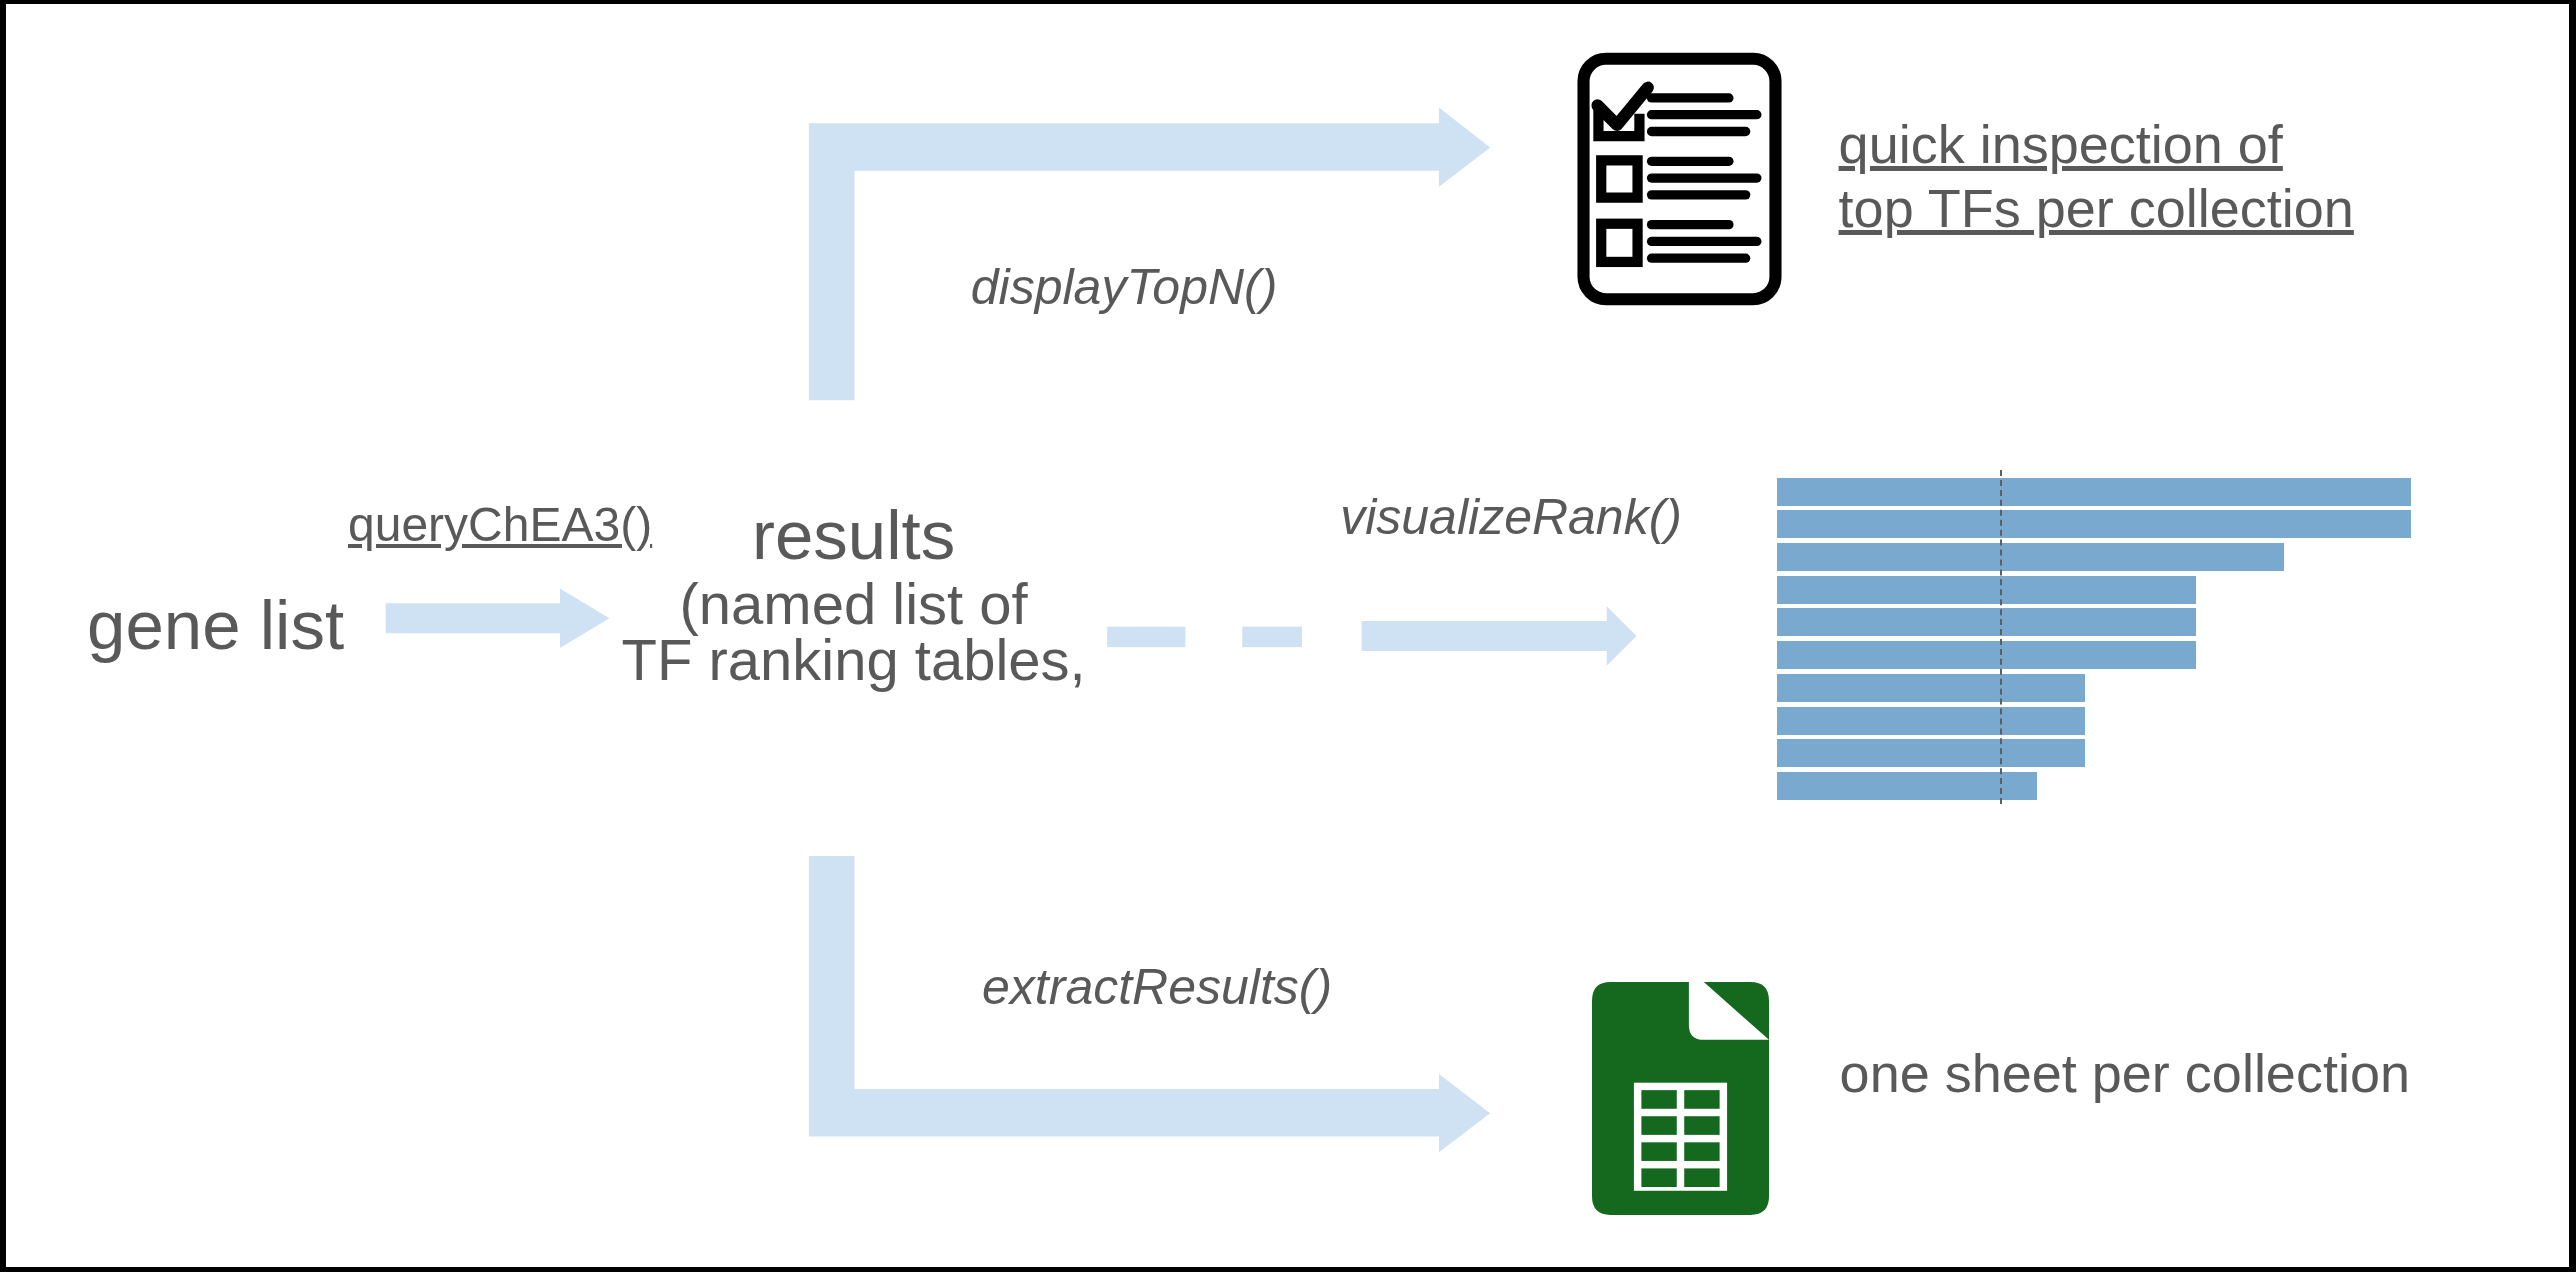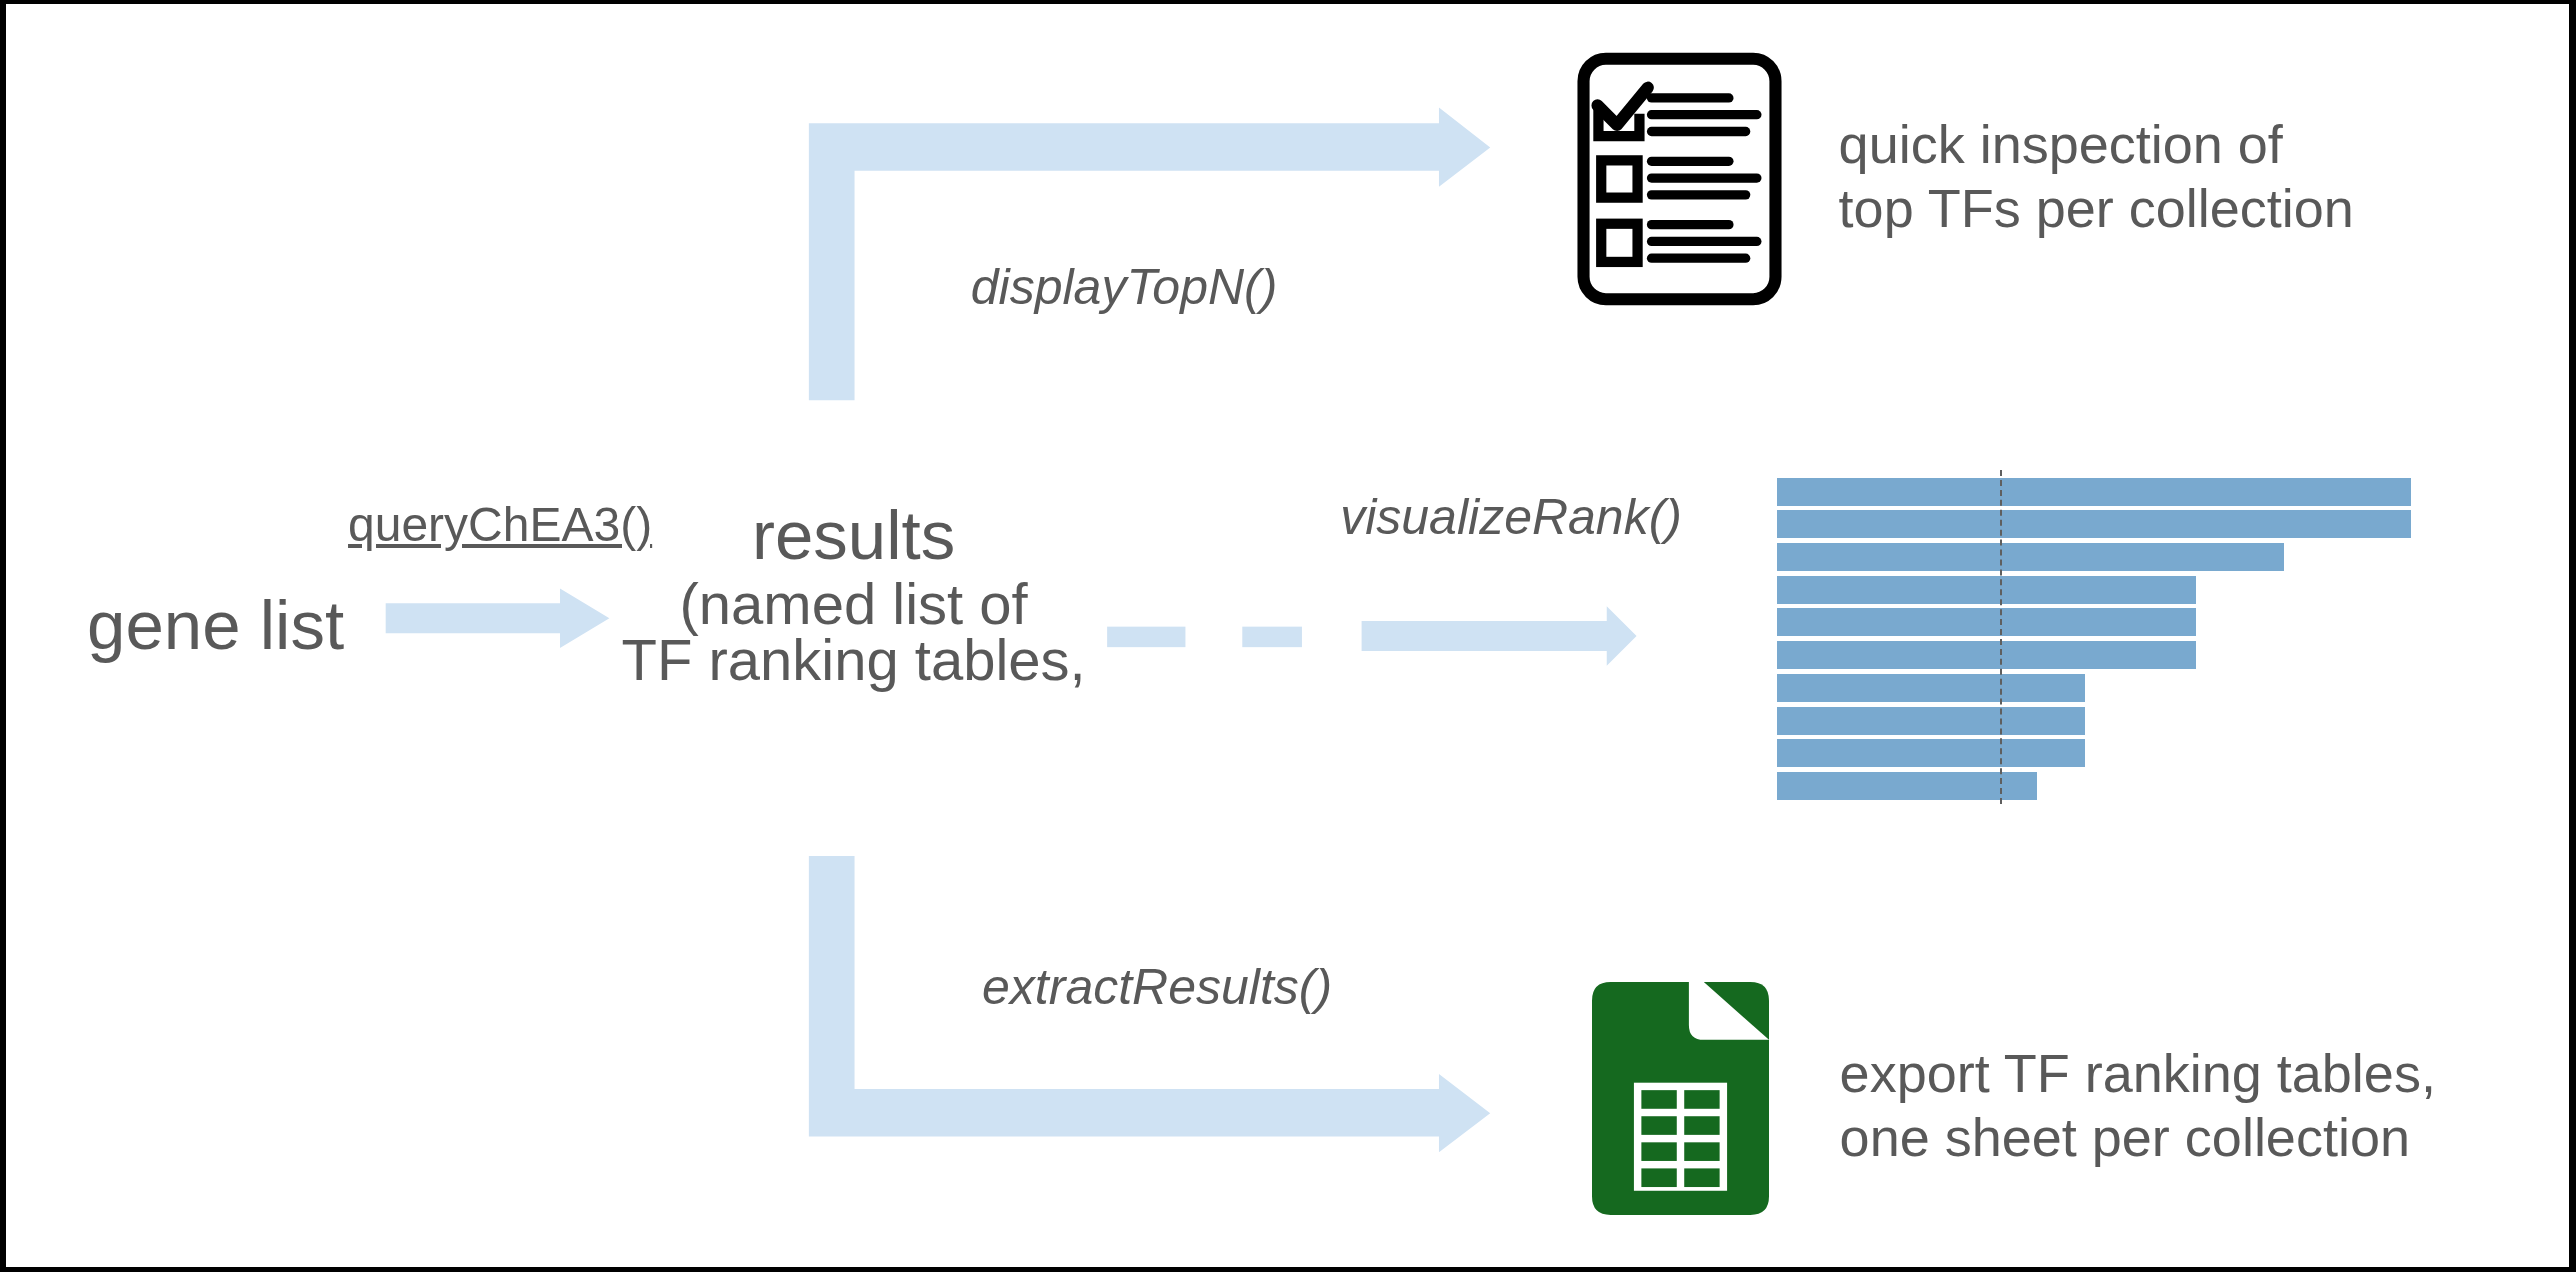--- a/index.html
+++ b/index.html
@@ -9,21 +9,21 @@
   .lbl{position:absolute;color:#595959;text-align:center;white-space:nowrap;}
   .fn-label{font-size:50px;line-height:56px;font-style:italic;}
   .caption{position:absolute;color:#595959;font-size:54px;line-height:64px;text-align:left;white-space:nowrap;}
   #gene-list{left:56px;top:584px;width:308px;font-size:69px;line-height:75px;}
   #query-label{left:308px;top:493px;width:373px;font-size:48px;line-height:56px;text-decoration:underline;}
   #results-title{left:657px;top:494px;width:382px;font-size:69px;line-height:75px;}
   #results-sub{left:615px;top:572px;width:466px;font-size:58px;line-height:56px;}
   #display-label{left:932px;top:255px;width:373px;}
   #visualize-label{left:1319px;top:485px;width:373px;}
   #extract-label{left:965px;top:955px;width:373px;}
-  #caption-top{left:1833px;top:108px;}
+  #caption-top{left:1833px;top:108px;text-decoration:underline;}
   #caption-bottom{left:1834px;top:1037px;}
   #arrows{position:absolute;left:0;top:0;width:2563px;height:1263px;pointer-events:none;}
   #barchart{position:absolute;left:1771px;top:474px;width:643px;height:323px;}
   .bar{height:28px;margin-bottom:4.7px;}
   #refline{position:absolute;left:1994px;top:466px;height:334px;width:0;border-left:2.8px dashed #5f5f5f;}
   .icon-abs{position:absolute;}
 </style>
 </head>
 <body>
 
@@ -52,21 +52,20 @@
     </div>
     <div class="lbl fn-label" id="display-label">displayTopN()</div>
     <div class="lbl fn-label" id="visualize-label">visualizeRank()</div>
     <div class="lbl fn-label" id="extract-label">extractResults()</div>
 
     <div class="caption" id="caption-top">
       <div>quick inspection of</div>
       <div>top TFs per collection</div>
     </div>
     <div class="caption" id="caption-bottom">
-      <div>export TF ranking tables,</div>
       <div>one sheet per collection</div>
     </div>
 
     <svg class="icon-abs" style="left:1571px;top:48px" width="205" height="254" viewBox="0 0 220 272" xmlns="http://www.w3.org/2000/svg">
       <rect x="7" y="7" width="206" height="258" rx="24" fill="#ffffff" stroke="#000000" stroke-width="13"></rect>
 
       <path d="M23,60 V90 H67 V66" fill="none" stroke="#000000" stroke-width="11"></path>
       <polyline points="22,57 43,78 76,38" fill="none" stroke="#000000" stroke-width="13" stroke-linecap="round" stroke-linejoin="round"></polyline>
       <line x1="80" y1="49" x2="163" y2="49" stroke="#000000" stroke-width="10" stroke-linecap="round"></line>
       <line x1="80" y1="67" x2="193" y2="67" stroke="#000000" stroke-width="10" stroke-linecap="round"></line>

